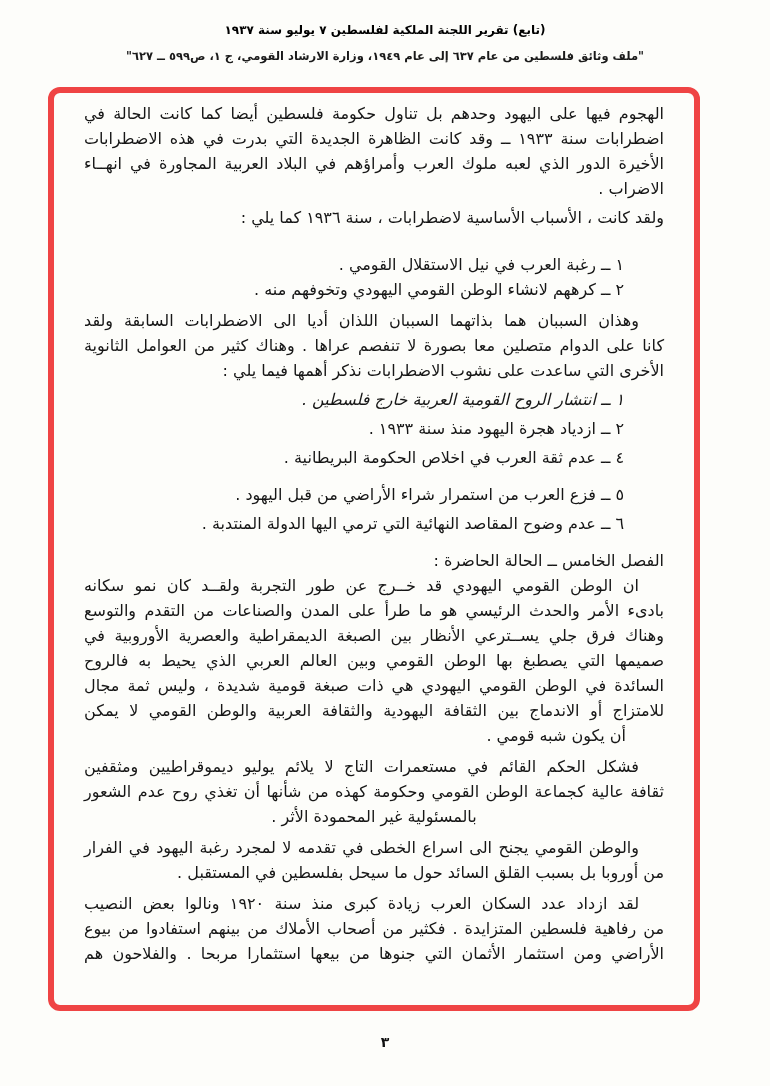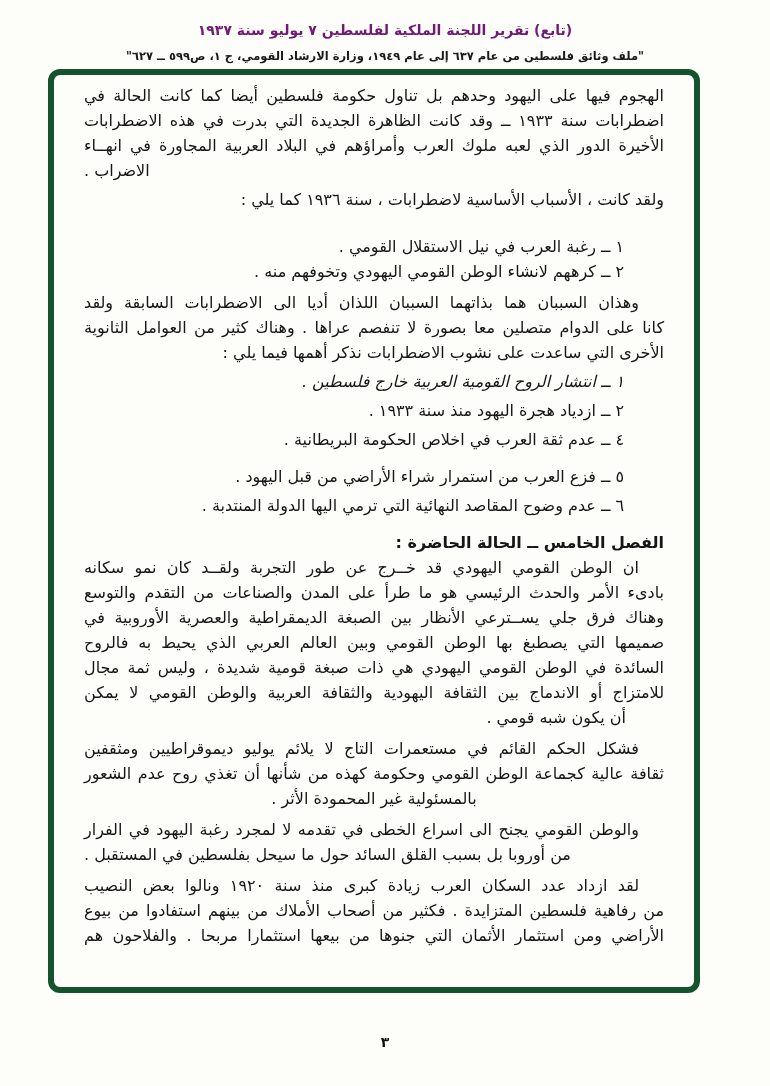--- a/index.html
+++ b/index.html
@@ -10,52 +10,52 @@
     color:#141414;
     position:relative;
     overflow:hidden;
   }
   
   .page-header{
     position:absolute;top:18px;left:0;width:770px;
     text-align:center;direction:rtl;
   }
   .hdr-title{
-    font-size:14px;font-weight:bold;color:#701a75;
+    font-size:12px;font-weight:bold;color:#000000;
     letter-spacing:0;line-height:24px;
   }
   .hdr-citation{
     font-size:11.5px;font-weight:bold;color:#1a1a1a;
     margin-top:6px;line-height:16px;
   }
   
   .page-frame{
-    position:absolute;left:48px;top:69px;
+    position:absolute;left:48px;top:87px;
     width:640px;height:912px;          
-    border:6px solid #14532d;
+    border:6px solid #ef4444;
     border-radius:12px;
     background:transparent;
     overflow:hidden;
   }
   .frame-content{
     direction:rtl;
     padding:8px 30px 0 30px;           
   }
   
   .line{
     font-size:16px;
     line-height:25px;
     color:#161616;
     white-space:normal;
   }
   .line.j{ text-align:justify; text-align-last:justify; }
   .line.r{ text-align:right; }
-  .line.l{ text-align:left; }
+  .line.l{ text-align:right; }
   .line.c{ text-align:center; }
-  .line.bold{ font-weight:bold; }
+  .line.bold{ font-weight:normal; }
   
   .page-footer{
     position:absolute;left:0;top:1032px;width:770px;
     text-align:center;
   }
   .page-number{
     font-size:14px;font-weight:bold;color:#101010;
   }
 </style>
 </head>

